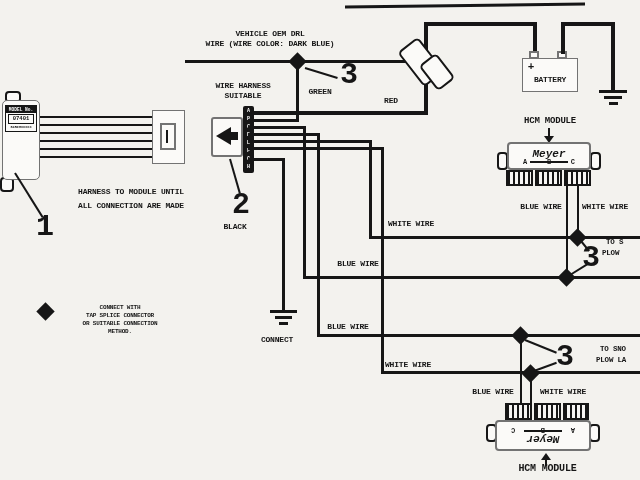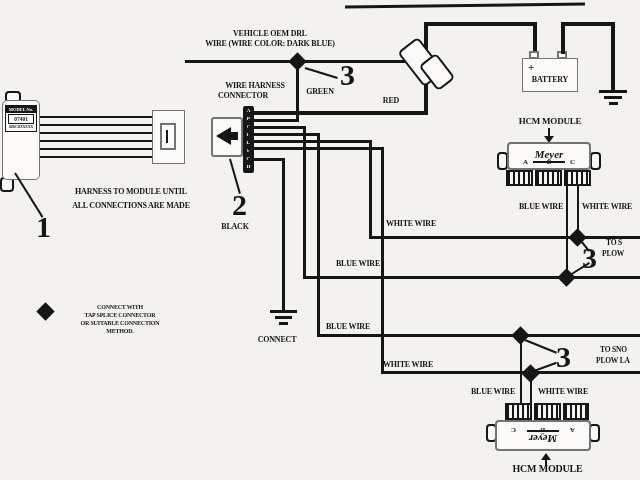--- a/index.html
+++ b/index.html
@@ -1,17 +1,17 @@
 <!DOCTYPE html>
 <html><head>
 <meta charset="utf-8">
 <style>
   html,body{margin:0;padding:0}
   #canvas{position:relative;width:640px;height:480px;background:#f3f2ee;overflow:hidden;
-          font-family:Liberation Serif, serif;color:#161616}
+          font-family:Liberation Mono, monospace;color:#161616}
   .w{position:absolute;background:#161616}
   .lbl{position:absolute;font-weight:bold;color:#161616;text-align:center;
        letter-spacing:-0.2px;line-height:1.2;white-space:nowrap;font-size:8px}
   .lbl.sm{font-size:7px}
   .callout{position:absolute;font-weight:bold;font-size:30px;line-height:1}
   .dia{position:absolute;width:13px;height:13px;background:#161616;transform:rotate(45deg)}
   .leader{position:absolute;height:2px;background:#161616;transform-origin:0 50%}
   .box{position:absolute;border:1px solid #737373;background:#fbfaf8;box-sizing:border-box}
   .thin{border-width:2px}
   .hatch{position:absolute;border:2px solid #161616;box-sizing:border-box;
@@ -83,24 +83,24 @@
   </div>
   <div class="leader" style="left:15px;top:172px;width:52px;transform:rotate(58deg)"></div>
   <div class="callout" style="left:36px;top:212px">1</div>
 
   <div class="cable" style="left:40px;top:116px;width:113px;height:46px"></div>
   <div class="box" style="left:152px;top:110px;width:33px;height:54px"></div>
   <div class="box thin" style="left:160px;top:123px;width:16px;height:27px"></div>
   <div class="w" style="left:166px;top:130px;width:2px;height:13px"></div>
 
   <div class="lbl" style="left:52px;top:187px;width:158px">HARNESS TO MODULE UNTIL</div>
-  <div class="lbl" style="left:52px;top:201px;width:158px">ALL CONNECTIONS ARE MADE</div>
-
-  <div class="lbl" style="left:222px;top:81px;width:66px">WIRE HARNESS</div>
-  <div class="lbl" style="left:210px;top:91px;width:66px">CONNECTOR</div>
+  <div class="lbl" style="left:52px;top:201px;width:158px">ALL CONNECTION ARE MADE</div>
+
+  <div class="lbl" style="left:210px;top:81px;width:66px">WIRE HARNESS</div>
+  <div class="lbl" style="left:210px;top:91px;width:66px">SUITABLE</div>
   <div class="box thin" style="left:211px;top:117px;width:32px;height:40px;border-radius:3px"></div>
   <div class="arrowleft" style="left:216px;top:127px"></div>
   <div class="w" style="left:230px;top:132px;width:8px;height:8px"></div>
   <div class="pinstrip" style="left:243px;top:106px;width:11px;height:67px;display:flex;flex-direction:column">
     <div class="pin">A</div>
     <div class="pin">B</div>
     <div class="pin">C</div>
     <div class="pin">D</div>
     <div class="pin">E</div>
     <div class="pin">F</div>

